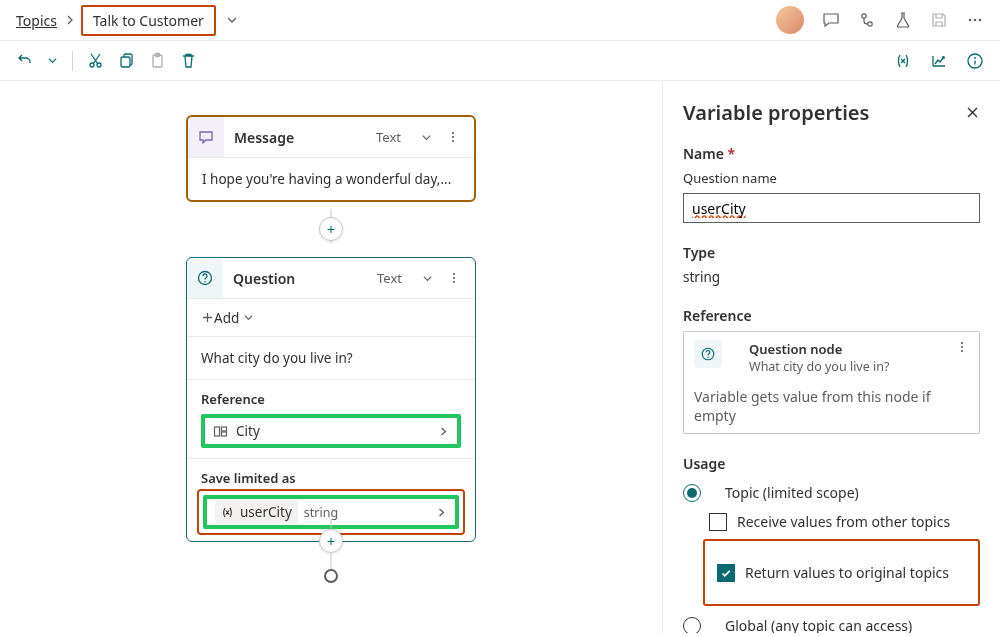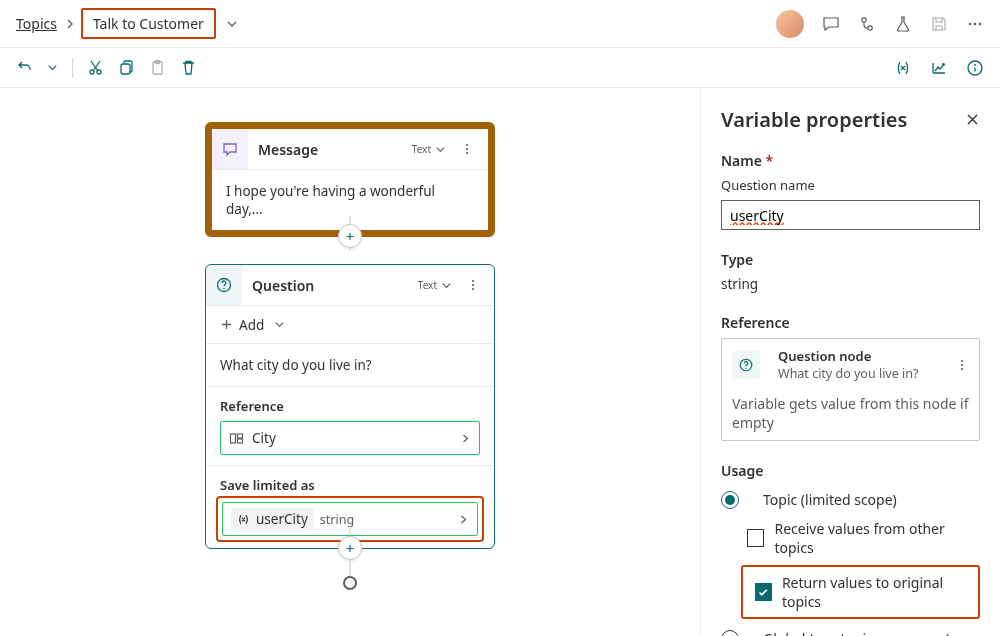--- a/index.html
+++ b/index.html
@@ -1,92 +1,92 @@
 <!DOCTYPE html>
 <html><head>
 <meta charset="utf-8">
 <style>
   * { box-sizing: border-box; margin: 0; padding: 0; font-family: "Segoe UI", system-ui, -apple-system, sans-serif; }
   body { width: 1000px; height: 636px; background: #fff; font-size: 14px; color: #323130; overflow: hidden; }
 
   
-  .topbar { height: 48px; display: flex; align-items: center; padding: 0 16px; border-bottom: 1px solid #edebe9; }
+  .topbar { height: 41px; display: flex; align-items: center; padding: 0 16px; border-bottom: 1px solid #edebe9; }
   .crumb { text-decoration: underline; color: #323130; cursor: pointer; }
   .crumb-sep { margin: 0 8px; color: #605e5c; }
   .topic-title { font-weight: 400; }
   .highlight-box { border: 2px solid #c6420b; padding: 4px 10px; border-radius: 2px; margin-left: -2px; }
   .chev-down { margin-left: 10px; color: #605e5c; cursor: pointer; }
   .topbar-right { margin-left: auto; display: flex; align-items: center; gap: 18px; color: #605e5c; }
   .icon-btn { cursor: pointer; display: inline-flex; }
   .avatar { width: 28px; height: 28px; border-radius: 50%; background: linear-gradient(135deg,#f5c79a,#d98a6c); }
 
   
   .toolbar { height: 40px; display: flex; align-items: center; padding: 0 16px; border-bottom: 1px solid #edebe9; gap: 14px; color: #0b6a70; }
   .toolbar .sep { width: 1px; height: 20px; background: #d6d6d6; }
   .toolbar-right { margin-left: auto; display: flex; gap: 18px; }
 
   
   .main { display: flex; height: calc(636px - 84px); }
   .canvas { flex: 1; position: relative; background: #fff; }
-  .node { position: absolute; left: 50%; transform: translateX(-50%); width: 290px; background: #fff; border: 7px solid #a16207; border-radius: 6px; box-shadow: 0 1px 2px rgba(0,0,0,0.05); }
+  .node { position: absolute; left: 50%; transform: translateX(-50%); width: 290px; background: #fff; border: 2px solid #a16207; border-radius: 6px; box-shadow: 0 1px 2px rgba(0,0,0,0.05); }
   .node-head { display: flex; align-items: center; height: 40px; padding: 0 10px; gap: 10px; }
   .node-iconbox { width: 36px; height: 40px; background: #f3f0f9; display: flex; align-items: center; justify-content: center; border-top-left-radius: 6px; margin: -0px 0 0 -10px; }
   .node-title { font-weight: 600; flex: 1; }
-  .node-type { color: #605e5c; font-size: 10px; display: flex; align-items: center; gap: 4px; cursor: pointer; }
+  .node-type { color: #605e5c; font-size: 13px; display: flex; align-items: center; gap: 20px; cursor: pointer; }
   .node-more { color: #605e5c; cursor: pointer; padding: 0 4px; }
   .node-body { padding: 12px 14px; font-size: 13.5px; color: #323130; border-top: 1px solid #edebe9; }
   .node-section { padding: 10px 14px; border-top: 1px solid #edebe9; }
   .node-label { font-weight: 600; font-size: 13px; margin-bottom: 6px; }
-  .field-box { border: 1px solid #22c55e; border-radius: 2px; height: 34px; display: flex; align-items: center; padding: 0 8px; font-size: 13.5px; cursor: pointer; }
+  .field-box { border: 4px solid #22c55e; border-radius: 2px; height: 34px; display: flex; align-items: center; padding: 0 8px; font-size: 13.5px; cursor: pointer; }
   .field-box .spacer { flex: 1; }
   .chev-svg { color: #605e5c; }
 
-  .add-row { height: 38px; display: flex; align-items: center; padding: 0 14px; gap: 6px; color: #323130; border-top: 1px solid #edebe9; cursor: pointer; font-size: 13.5px; }
+  .add-row { height: 38px; display: flex; align-items: center; padding: 0 14px; color: #323130; border-top: 1px solid #edebe9; cursor: pointer; font-size: 13.5px; }
 
   .question-node { border: 1.5px solid #196b73; }
   .question-node .node-iconbox { background: #eef6f7; }
 
   .var-chip { display: inline-flex; align-items: center; gap: 6px; background: #f3f2f1; border-radius: 3px; padding: 2px 6px; margin-right: 6px; }
   .var-type { color: #605e5c; font-size: 12.5px; }
 
   .save-highlight { border: 2.5px solid #c6420b; border-radius: 4px; padding: 4px; margin: -4px; }
 
   .connector { position: absolute; left: 50%; width: 1px; background: #c8c6c4; transform: translateX(-50%); }
   .plus-btn { position: absolute; left: 50%; transform: translate(-50%,-50%); width: 24px; height: 24px; border-radius: 50%; background: #fff; border: 1px solid #c8c6c4; display: flex; align-items: center; justify-content: center; font-size: 15px; color: #0b6a70; cursor: pointer; box-shadow: 0 1px 3px rgba(0,0,0,0.1); }
   .end-dot { position: absolute; left: 50%; transform: translateX(-50%); width: 14px; height: 14px; border-radius: 50%; border: 2px solid #605e5c; background: #fff; }
 
   
-  .panel { width: 300px; border-left: 1px solid #edebe9; padding: 18px 20px 10px 20px; overflow-y: auto; }
+  .panel { width: 338px; border-left: 1px solid #edebe9; padding: 18px 20px 10px 20px; overflow-y: auto; }
   .panel-head { display: flex; align-items: center; margin-bottom: 18px; }
   .panel-title { font-size: 20px; font-weight: 600; flex: 1; }
   .close-x { cursor: pointer; color: #323130; }
   .panel-label { font-weight: 600; font-size: 14px; margin-bottom: 6px; }
   .req { color: #a4262c; }
   .panel-sublabel { font-size: 13px; margin-bottom: 6px; }
   .text-input { width: 100%; height: 30px; border: 1px solid #605e5c; padding: 4px 8px; font-size: 14px; font-family: inherit; }
   .text-input.spellerr { text-decoration: underline wavy #d83b01; text-decoration-skip-ink: none; }
   .panel-block { margin-bottom: 20px; }
   .ref-card { border: 1px solid #c8c6c4; border-radius: 2px; }
-  .ref-top { display: flex; align-items: center; padding: 8px 10px; gap: 18px; }
+  .ref-top { display: flex; align-items: flex-start; padding: 8px 10px; gap: 27px; }
   .ref-ic { width: 28px; height: 28px; border-radius: 4px; background: #eef6f7; display: flex; align-items: center; justify-content: center; }
   .ref-txt { flex: 1; }
   .ref-title { font-weight: 600; font-size: 13px; }
   .ref-sub { font-size: 12.5px; color: #605e5c; }
   .ref-more { color: #605e5c; cursor: pointer; }
   .ref-foot { font-size: 14px; color: #605e5c; padding: 4px 10px 8px 10px; }
   .link { color: #0b6a70; text-decoration: underline; font-size: 13.5px; cursor: pointer; }
 
   .radio-row { display: flex; align-items: center; gap: 24px; margin: 10px 0; cursor: pointer; }
   .radio { width: 18px; height: 18px; border-radius: 50%; border: 1.5px solid #323130; display: flex; align-items: center; justify-content: center; }
   .radio.checked { border-color: #0b6a70; }
   .radio.checked::after { content: ""; width: 10px; height: 10px; background: #0b6a70; border-radius: 50%; }
   .check-row { display: flex; align-items: center; gap: 10px; margin: 8px 0 8px 26px; cursor: pointer; }
   .check { width: 18px; height: 18px; border: 1.5px solid #323130; display: flex; align-items: center; justify-content: center; }
   .check.checked { background: #0b6a70; border-color: #0b6a70; color: #fff; }
-  .return-highlight { border: 2.5px solid #c6420b; border-radius: 3px; padding: 4px 6px; margin: 4px 0 4px 20px; }
+  .return-highlight { border: 2.5px solid #c6420b; border-radius: 3px; padding: 20px 6px; margin: 4px 0 4px 20px; }
 
   svg { display: block; }
 </style>
 </head>
 <body>
 
 <div class="topbar">
   <a class="crumb">Topics</a>
   <span class="crumb-sep">
     <svg width="10" height="10" viewBox="0 0 10 10">

